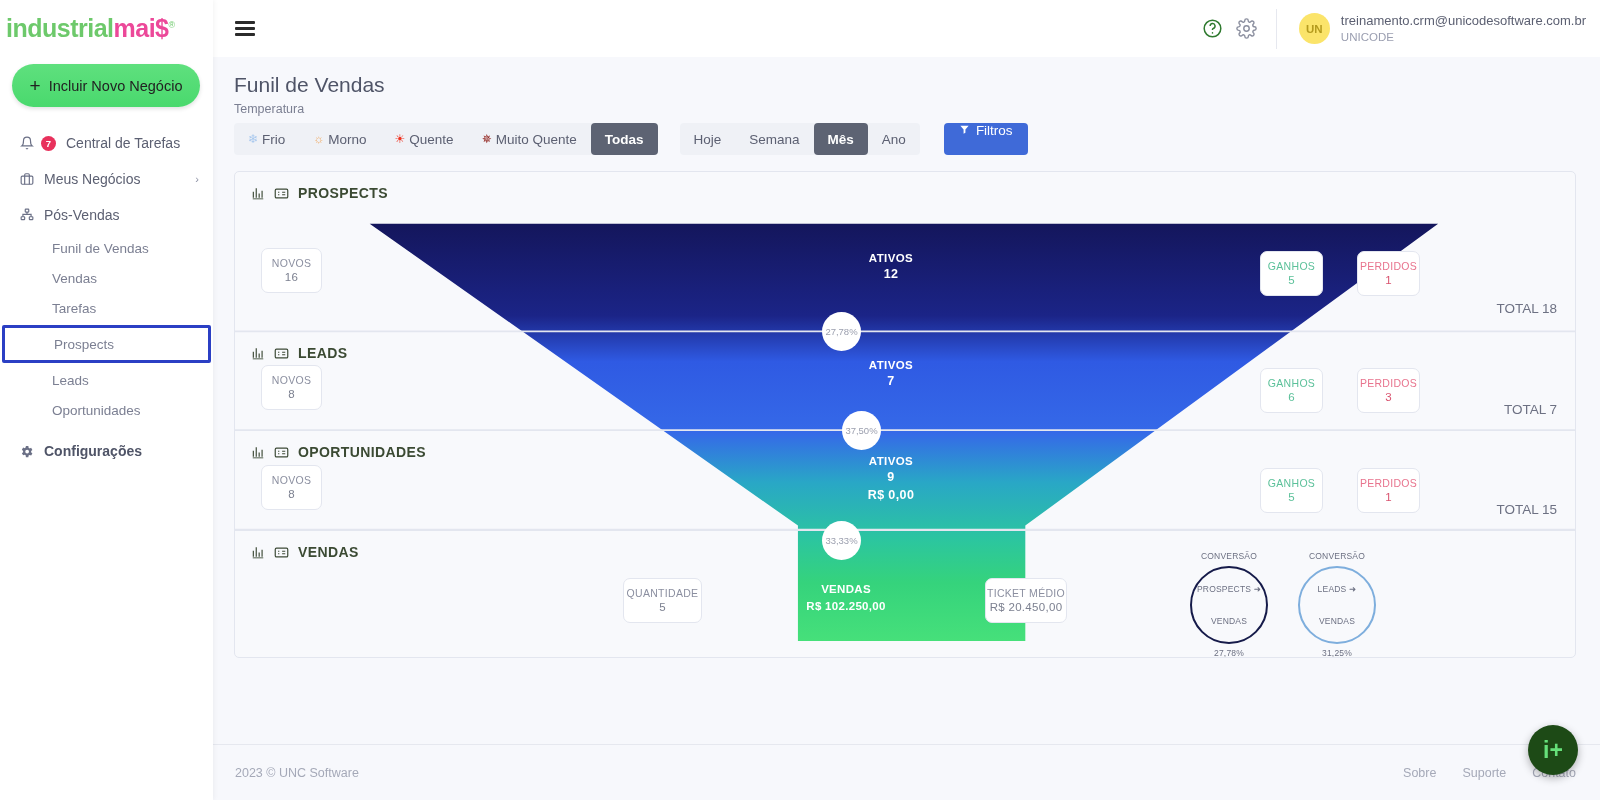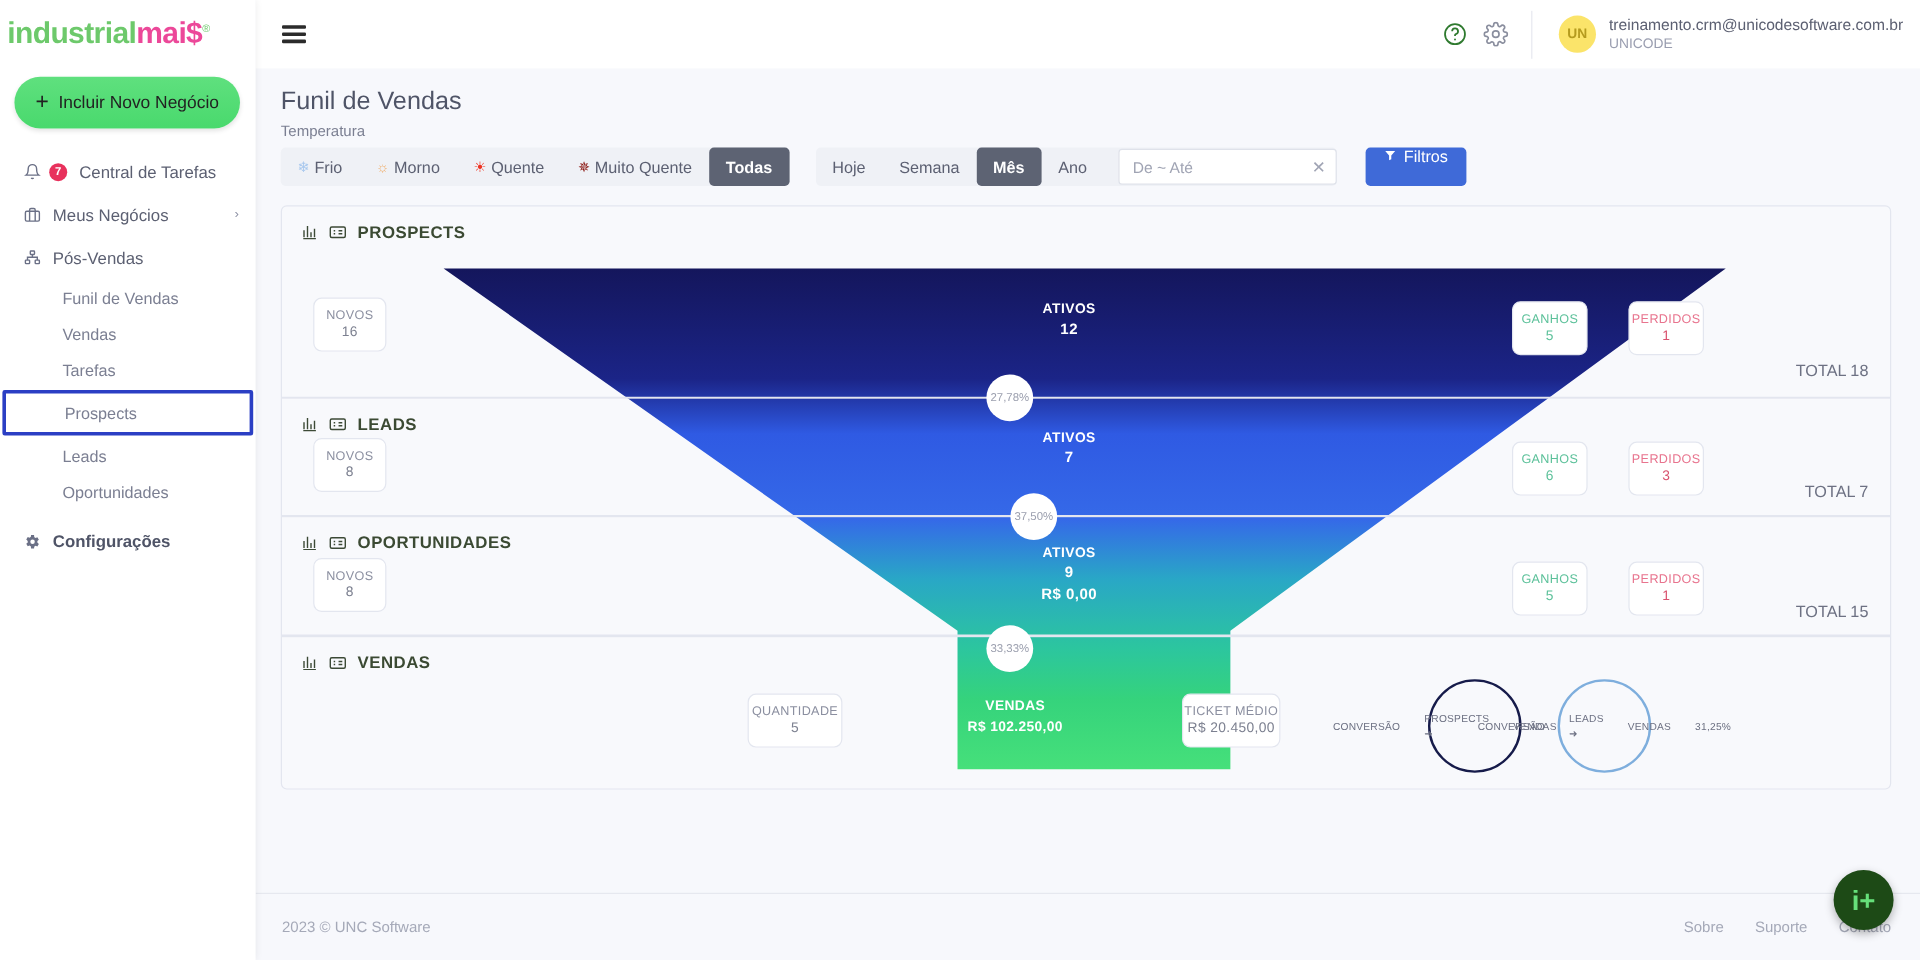--- a/index.html
+++ b/index.html
@@ -155,21 +155,21 @@
     position: absolute; z-index: 6; width: 39px; height: 39px; border-radius: 50%;
     background: #fff; display: flex; align-items: center; justify-content: center;
     font-size: 9.5px; color: #9b9fae;
   }
   .total-lbl {
     position: absolute; z-index: 4; right: 18px; font-size: 13.5px; color: #6d7183;
   }
 
   .ring {
     position: absolute; z-index: 5; width: 78px; height: 78px; border-radius: 50%;
-    background: #f8f9fc; display: flex; align-items: center;
+    background: #f8f9fc; display: flex; flex-direction: column; align-items: center;
     justify-content: center; text-align: left; font-size: 8.5px; color: #6c7082;
     line-height: 1.45; letter-spacing: .2px; gap: 20px;
   }
   .ring.dark { border: 2.5px solid #161b4a; }
   .ring.light { border: 2.5px solid #7eaedd; }
 
   .vendas-lbl {
     position: absolute; z-index: 4; text-align: center; color: #fff;
     font-size: 11.5px; font-weight: 700; line-height: 1.5; letter-spacing: .3px; width: 190px;
   }
@@ -339,24 +339,20 @@
           </button>
           <button class="seg-btn">
             <span>Semana</span>
           </button>
           <button class="seg-btn active">
             <span>Mês</span>
           </button>
           <button class="seg-btn">
             <span>Ano</span>
           </button>
-          <div class="date-input">
-            <span class="ph">De ~ Até</span>
-            <span class="clr">✕</span>
-          </div>
         </div>
 
         <button class="btn-filtros">
           <span>
             <svg width="11" height="11" viewBox="0 0 24 24" fill="#fff">
                 <path d="M3 4h18l-7 8v7l-4 2v-9z"></path>
               </svg>
           </span>
           <span>Filtros</span>
         </button>

